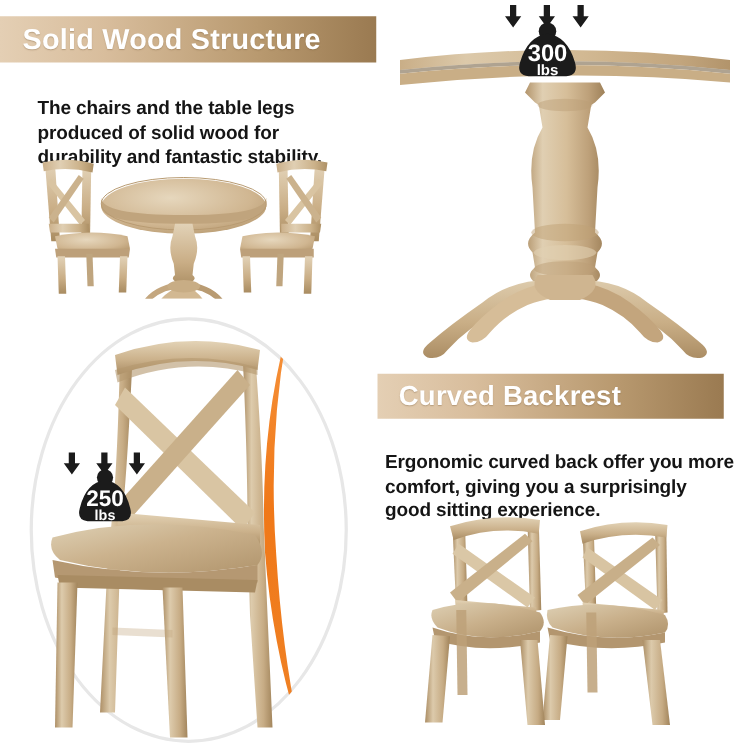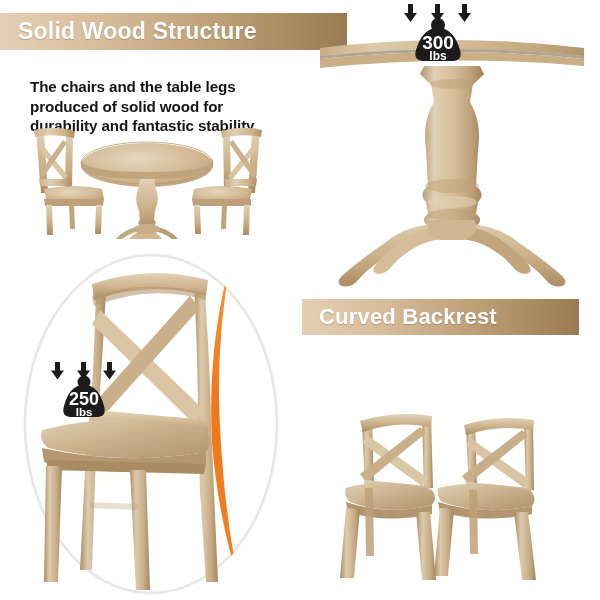--- a/index.html
+++ b/index.html
@@ -21,21 +21,21 @@
     background:linear-gradient(90deg,#e4cfb4 0%,#d8bd9c 28%,#b99a70 68%,#9a7a51 100%);
     box-sizing:border-box;
   }
   .banner-text{
     color:#ffffff;
     font-weight:bold;
     letter-spacing:.2px;
     white-space:nowrap;
     text-shadow:0 1px 1px rgba(110,80,45,.35);
   }
-  #banner-structure{left:0;top:13px;width:347px;height:37px;padding-left:18px;}
+  #banner-structure{left:0;top:13px;width:301px;height:37px;padding-left:18px;}
   #banner-structure .banner-text{font-size:23px;}
   #banner-backrest{left:302px;top:299px;width:277px;height:36px;padding-left:17px;}
   #banner-backrest .banner-text{font-size:22px;}
 
   
   .body-copy{
     position:absolute;
     color:#151515;
     font-size:15.2px;
     line-height:19.5px;
@@ -274,20 +274,21 @@
       <path d="M38 24 Q23 26 18 46 Q15 56 24 57 L52 57 Q61 56 58 46 Q53 26 38 24 Z" fill="#1b1b1b"></path>
     </g>
     <text class="badge-num" x="38" y="45" text-anchor="middle" font-size="18" font-family="Liberation Sans, sans-serif">250</text>
     <text class="badge-unit" x="38" y="56" text-anchor="middle" font-size="11.5" font-family="Liberation Sans, sans-serif">lbs</text>
   </svg>
 
   <div class="banner" id="banner-backrest">
     <span class="banner-text">Curved Backrest</span>
   </div>
 
+  <p class="body-copy" id="copy-backrest">Ergonomic curved back offer you more comfort, giving you a surprisingly good sitting experience.</p>
 
   <svg class="art" id="art-two-chairs" viewBox="0 0 232 180" aria-hidden="true">
     <defs>
       <linearGradient id="tcPost" x1="0" y1="0" x2="1" y2="0">
         <stop offset="0%" stop-color="#ab8d64"></stop>
           <stop offset="32%" stop-color="#dccaab"></stop>
         <stop offset="72%" stop-color="#c6ab84"></stop>
           <stop offset="100%" stop-color="#a1845b"></stop>
       </linearGradient>
       <linearGradient id="tcRail" x1="0" y1="0" x2="0" y2="1">

